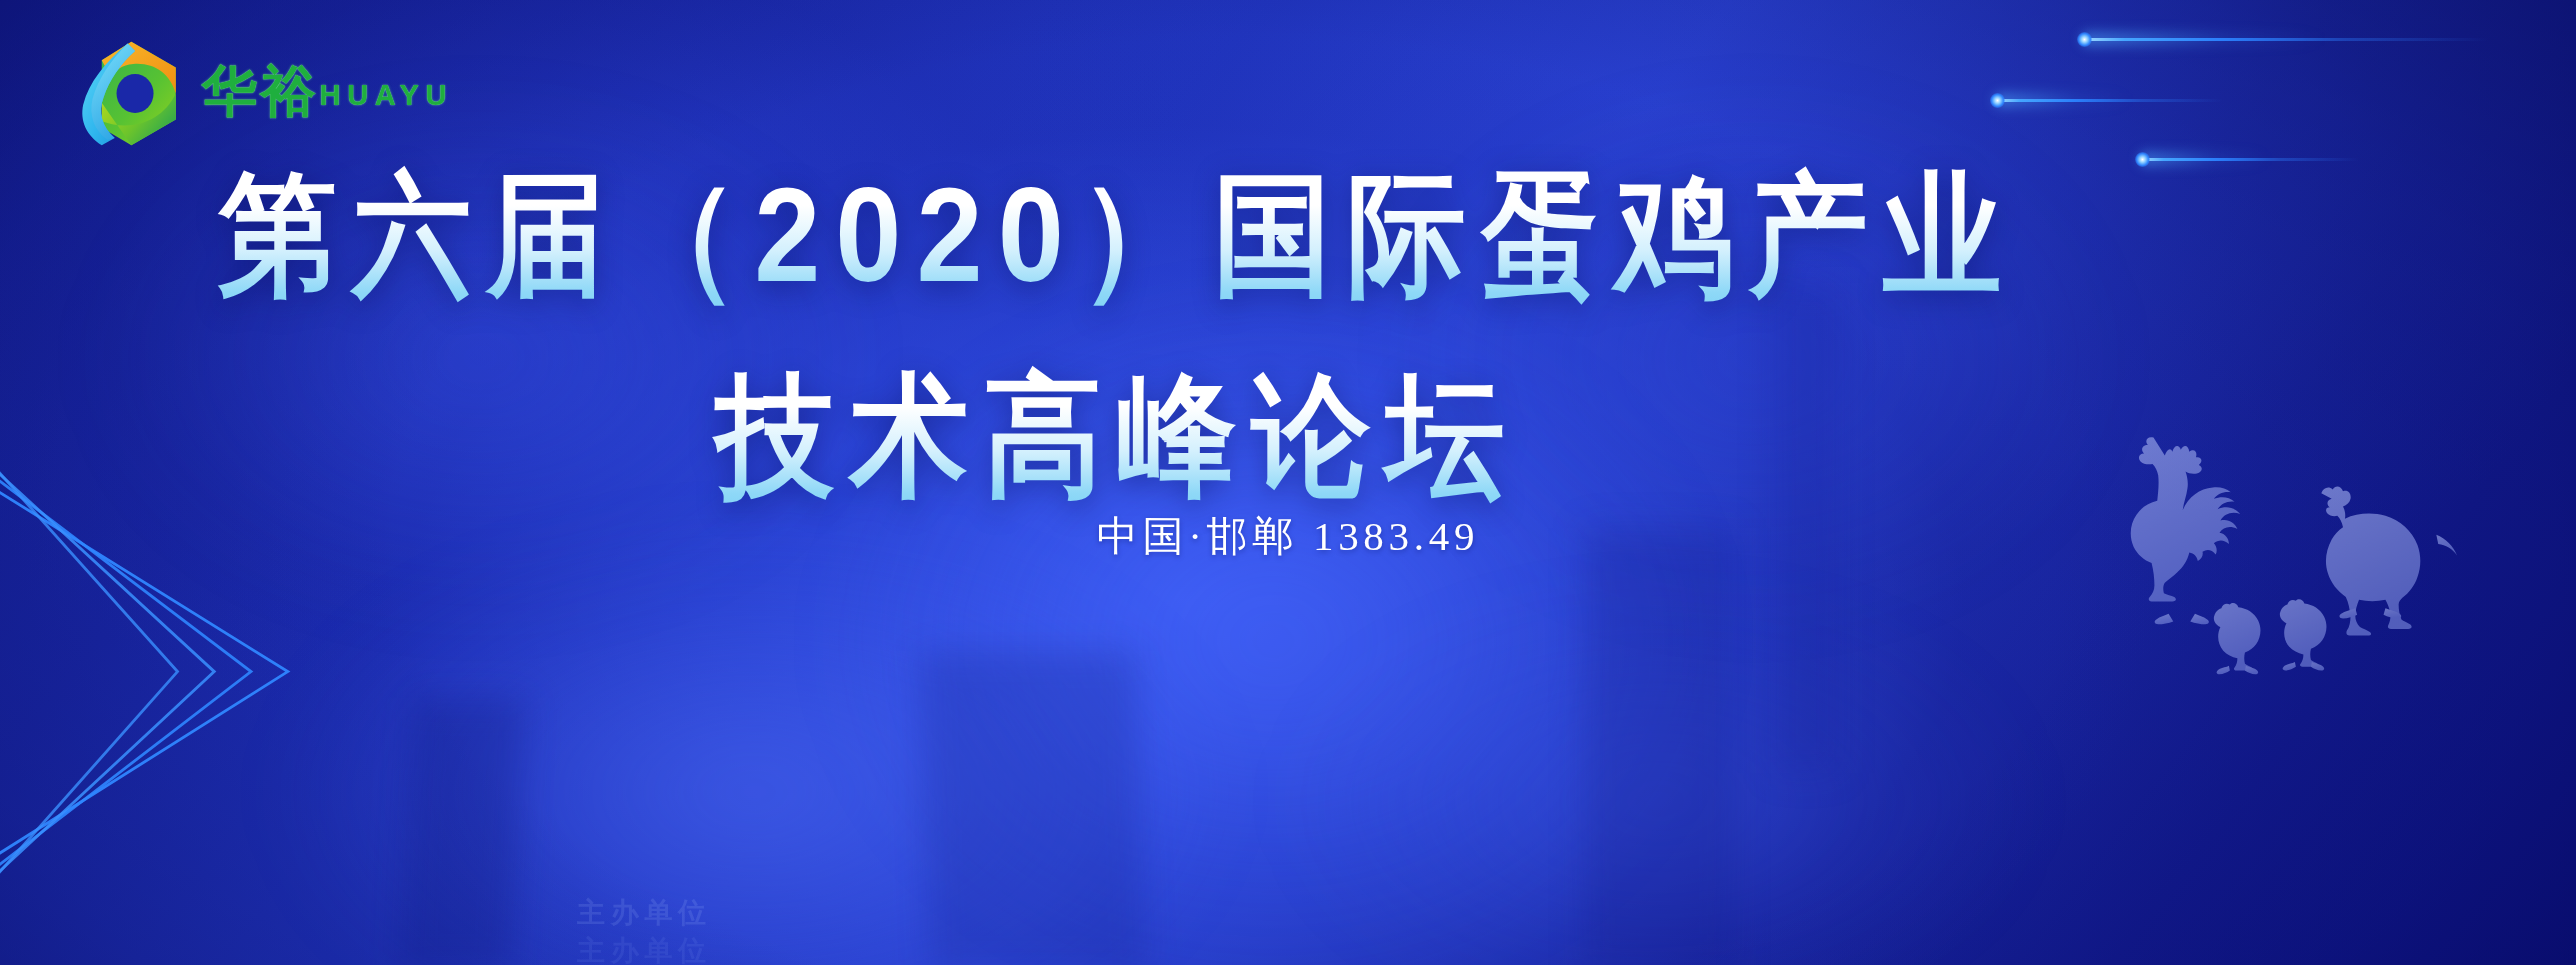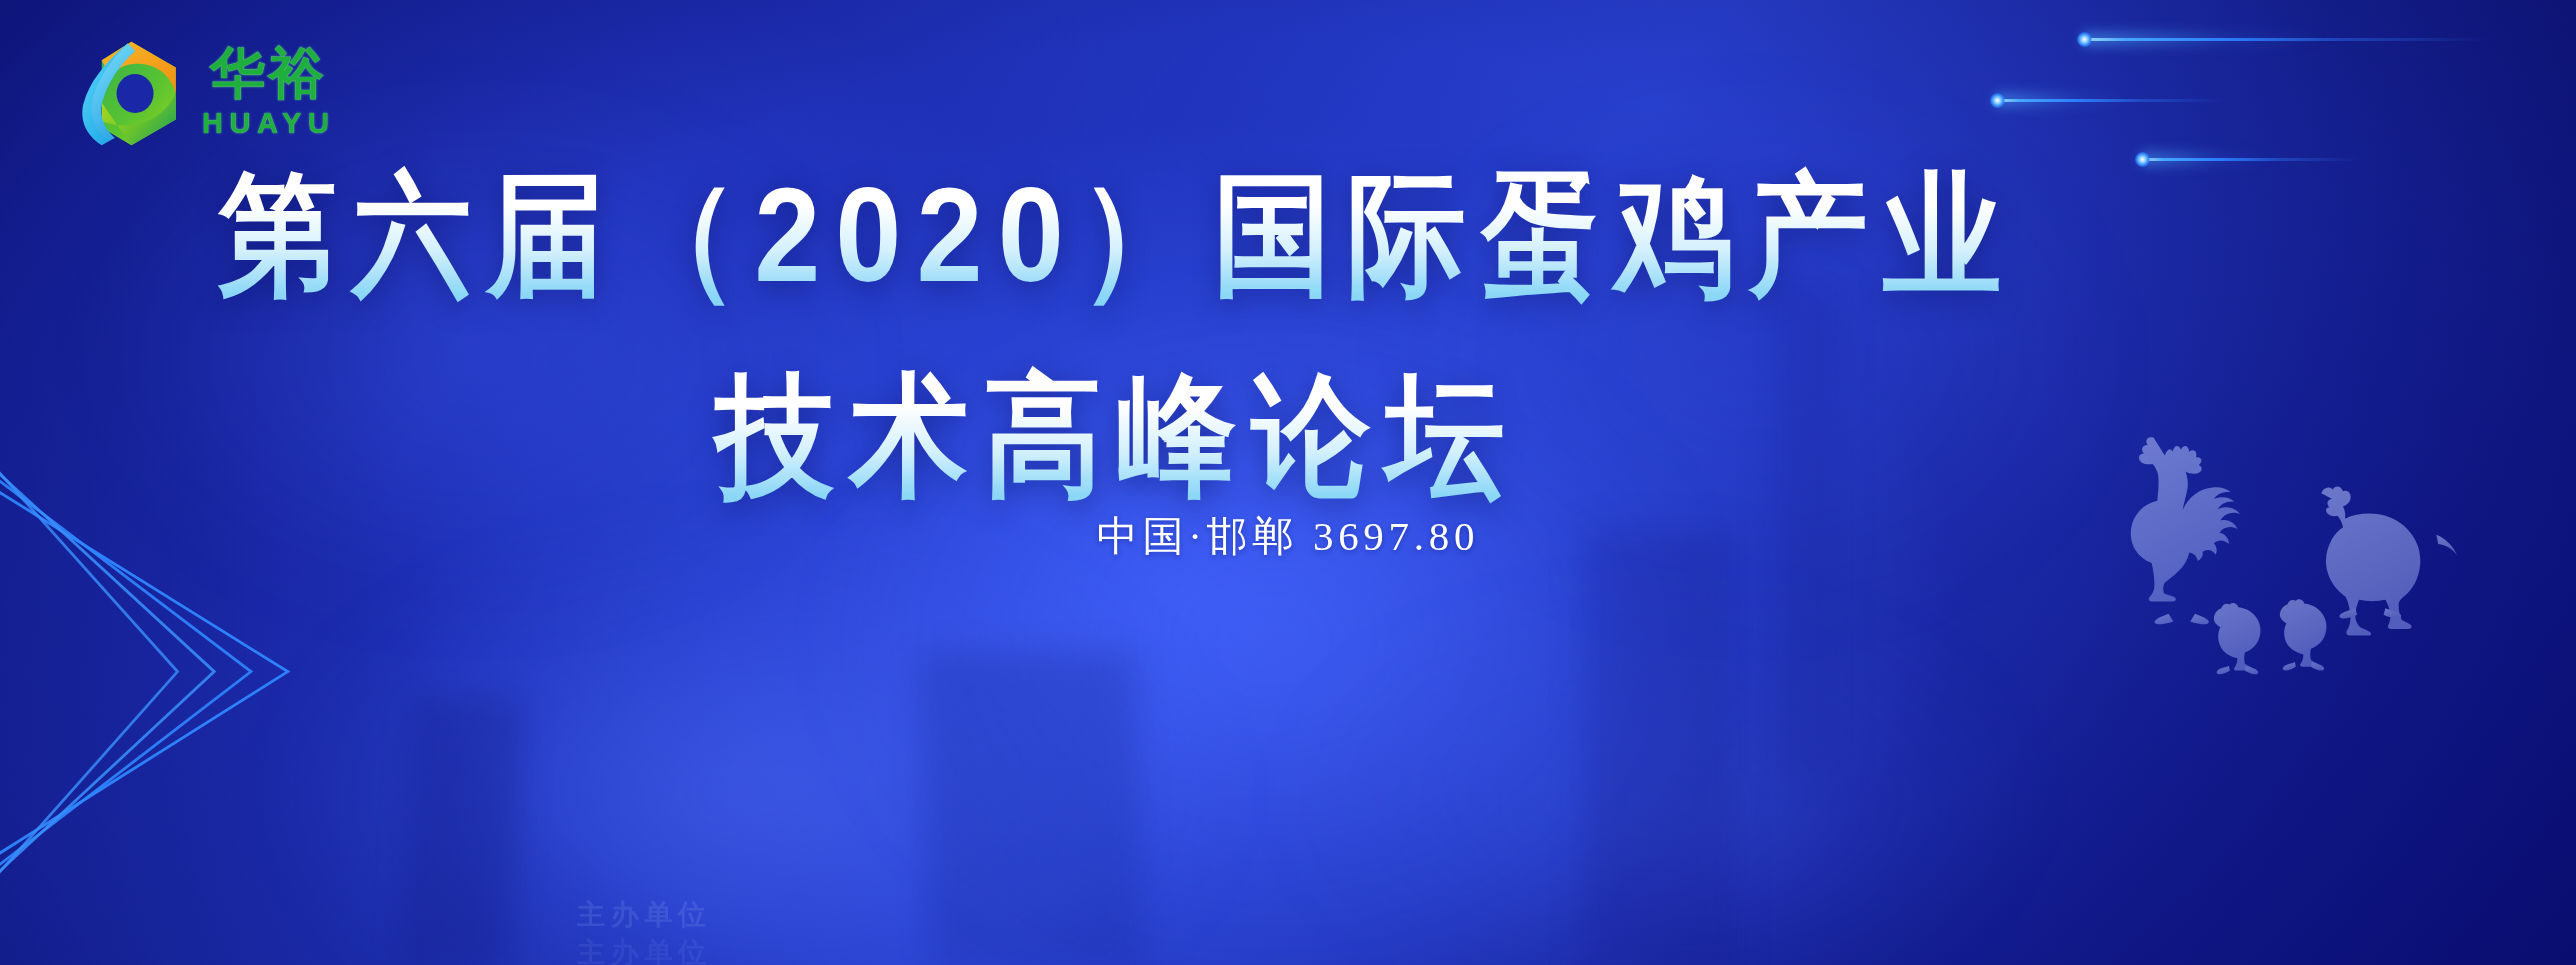--- a/index.html
+++ b/index.html
@@ -58,21 +58,21 @@
   .comet .glow{ position:absolute; left:-2.8px; top:-5.7px; width:60%; height:14px;
     background:linear-gradient(90deg, rgba(80,170,255,0.55) 0%, rgba(60,140,250,0.12) 60%, rgba(50,120,240,0) 100%);
     filter:blur(5.7px); border-radius:7.5px; }
   #comet1{ left:2084px; top:38px;  width:405px; }
   #comet2{ left:1997px; top:99px; width:226px; }
   #comet3{ left:2142px; top:158px; width:217px; }
 
   
   #logo{ position:absolute; left:74px; top:36px; display:flex; align-items:center; gap:17px; }
   #logo-mark{ width:111px; height:115px; }
-  #logo-words{ display:flex; flex-direction:column; align-items:center; line-height:1; padding-bottom:3.8px;}
+  #logo-words{ display:flex; flex-direction:row; align-items:center; line-height:1; padding-bottom:3.8px;}
   #logo-cn{ font-family:"Liberation Sans", sans-serif; font-size:55px; font-weight:bold; color:#1faf3e;
      letter-spacing:3.8px; text-shadow:0 0 0.9px #8ff0a0, 0 0 2.8px rgba(110,240,140,0.55);}
   #logo-en{ font-family:"Liberation Sans", sans-serif; font-size:29px; font-weight:bold; color:#1faf3e;
      letter-spacing:6.6px; margin-top:8px; text-shadow:0 0 0.9px #8ff0a0, 0 0 2.8px rgba(110,240,140,0.5);}
 
   
   #chickens{ position:absolute; left:2112px; top:429px; width:396px; height:283px; }
   #chickens svg{ width:100%; height:100%; }
 
   
@@ -98,21 +98,21 @@
   #subtitle{
     position:absolute; left:0; top:509px; width:2576px; text-align:center;
     font-family:"Liberation Serif", serif;
     font-size:41px; color:#ffffff; letter-spacing:4.7px;
     text-shadow:0 1.9px 5.7px rgba(6,14,90,0.35);
   }
 
   
   #ghost{ position:absolute; left:577px; top:896px; }
   .ghost-line{
-    font-family:Liberation Sans, sans-serif;
+    font-family:Liberation Mono, monospace;
     font-size:28px; letter-spacing:5.7px; font-weight:bold;
     color:rgba(170,195,255,0.15);
     line-height:1.35;
   }
   .ghost-line.g2{ color:rgba(150,180,255,0.10); }
 </style>
 </head>
 <body>
 
 <div id="banner">
@@ -271,21 +271,21 @@
         <path d="M212 247 c4 2 9 2 12 5 c2 2 1 4 -2 4 c-4 0 -8 -2 -11 -4 z"></path>
       </g>
     </svg>
   </div>
 
   <div id="headline">
     <div class="tline" id="title-line1">第六届（2020）国际蛋鸡产业</div>
     <div class="tline" id="title-line2">技术高峰论坛</div>
   </div>
 
-  <div id="subtitle">中国·邯郸  3697.80</div>
+  <div id="subtitle">中国·邯郸  1383.49</div>
 
   <div id="ghost">
     <div class="ghost-line g1">主办单位</div>
     <div class="ghost-line g2">主办单位</div>
   </div>
 
 </div>
 
 
 </body></html>

